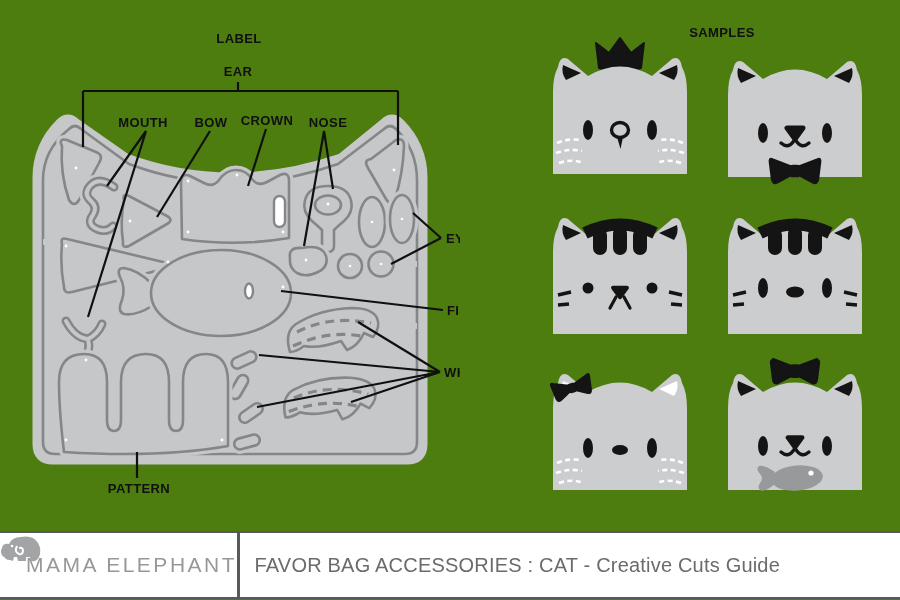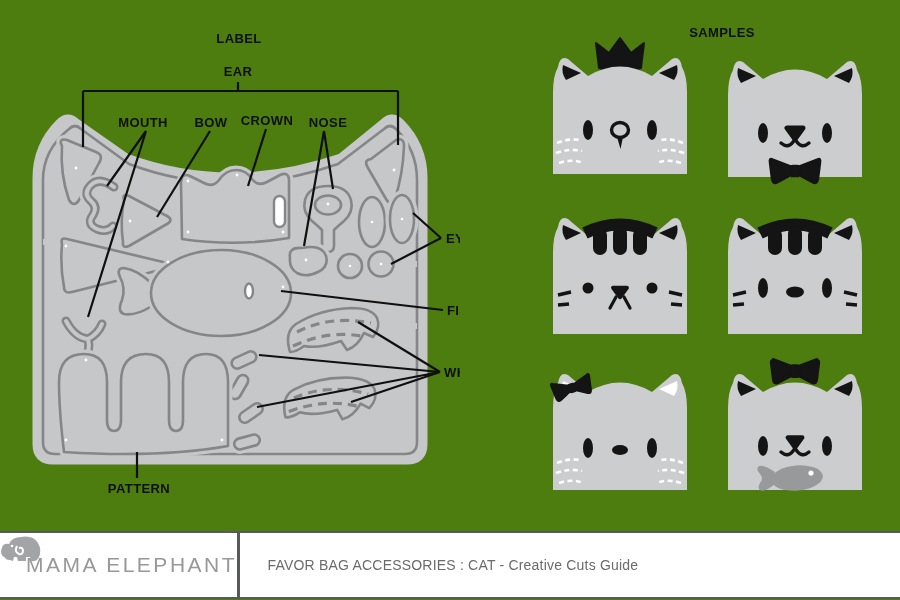--- a/index.html
+++ b/index.html
@@ -26,21 +26,21 @@
   .copyright{position:absolute;left:8px;top:502px;font:700 16px "Liberation Sans",sans-serif;
              color:#1d1d1d;letter-spacing:.2px;}
   
   .footer{position:absolute;left:0;top:531px;width:900px;height:64px;
           border-top:2.5px solid #58595b;border-bottom:2.5px solid #58595b;
           display:flex;align-items:center;box-sizing:content-box;background:#fff;}
   .footer-left{width:237px;display:flex;align-items:center;gap:9px;
                padding-left:26px;box-sizing:border-box;flex:none;}
   .footer-divider{width:2.5px;align-self:stretch;background:#58595b;flex:none;}
   .brand{font-size:21px;letter-spacing:2.5px;color:#97989a;font-weight:400;white-space:nowrap;}
-  .footer-title{padding-left:28px;font-size:14px;color:#6a6b6d;letter-spacing:.2px;}
+  .footer-title{padding-left:15px;font-size:20px;color:#6a6b6d;letter-spacing:.2px;}
 </style>
 </head>
 <body>
 
 <div class="page">
 
   <svg id="diagram-svg" width="460" height="530" viewBox="0 0 460 530">
 
     <g>
       <path class="halo" fill="none" d="M 37,444 Q 37,460 53,460 L 407,460 Q 423,460 423,444 L 423,178 Q 423,146 400,123 Q 392,115 384,123 L 341,158 Q 230,196 126,158 L 76,123 Q 68,115 60,123 Q 37,146 37,178 Z"></path>

